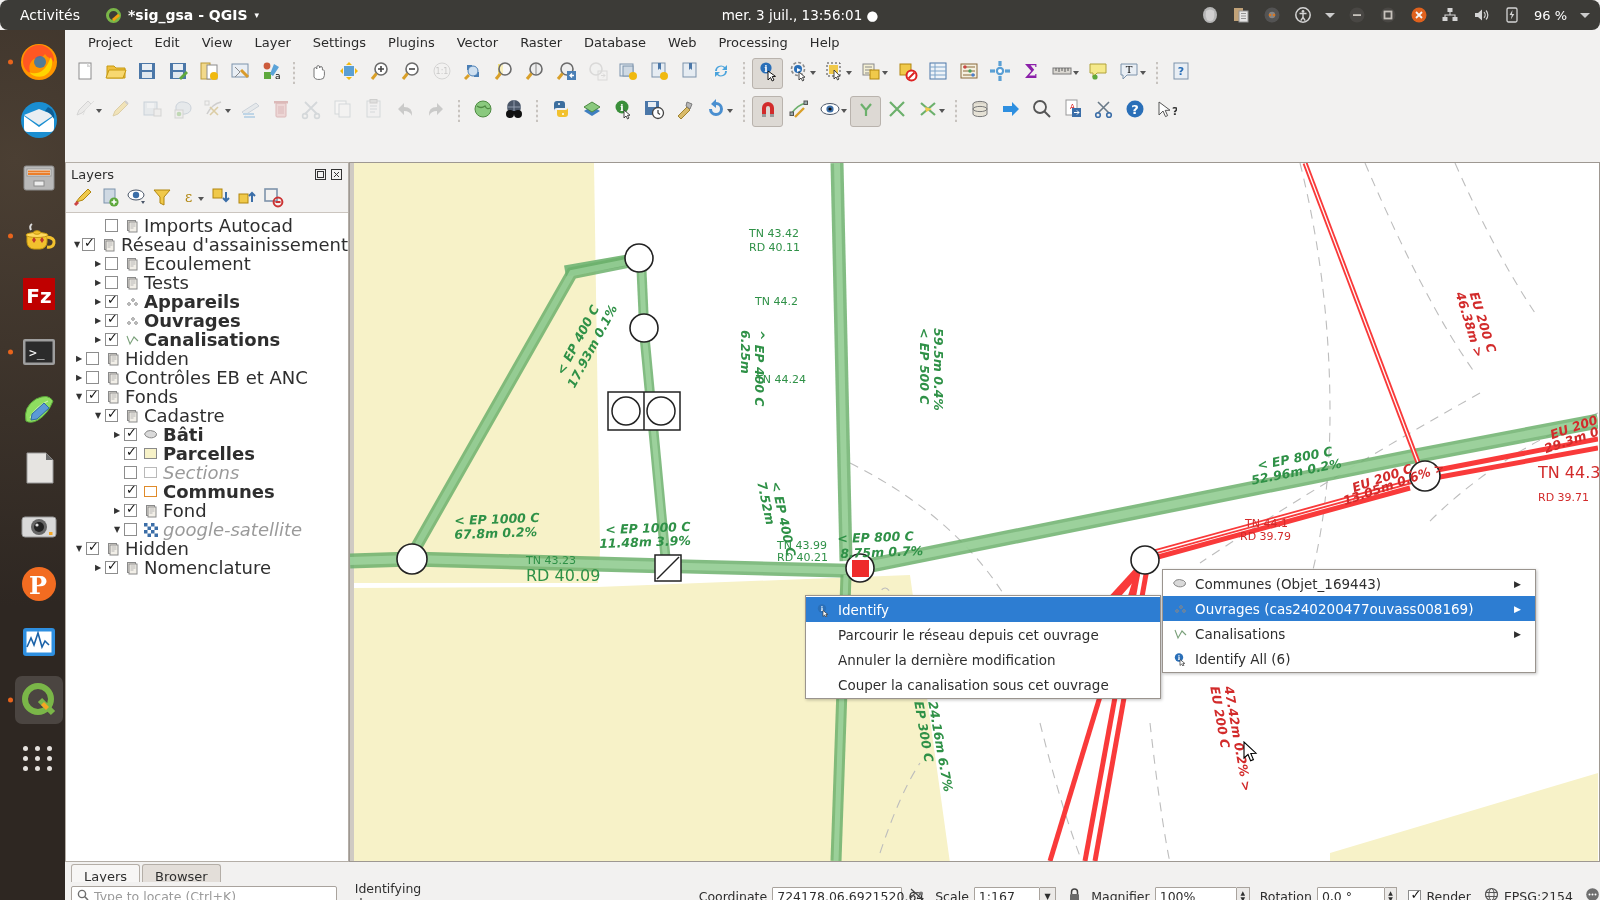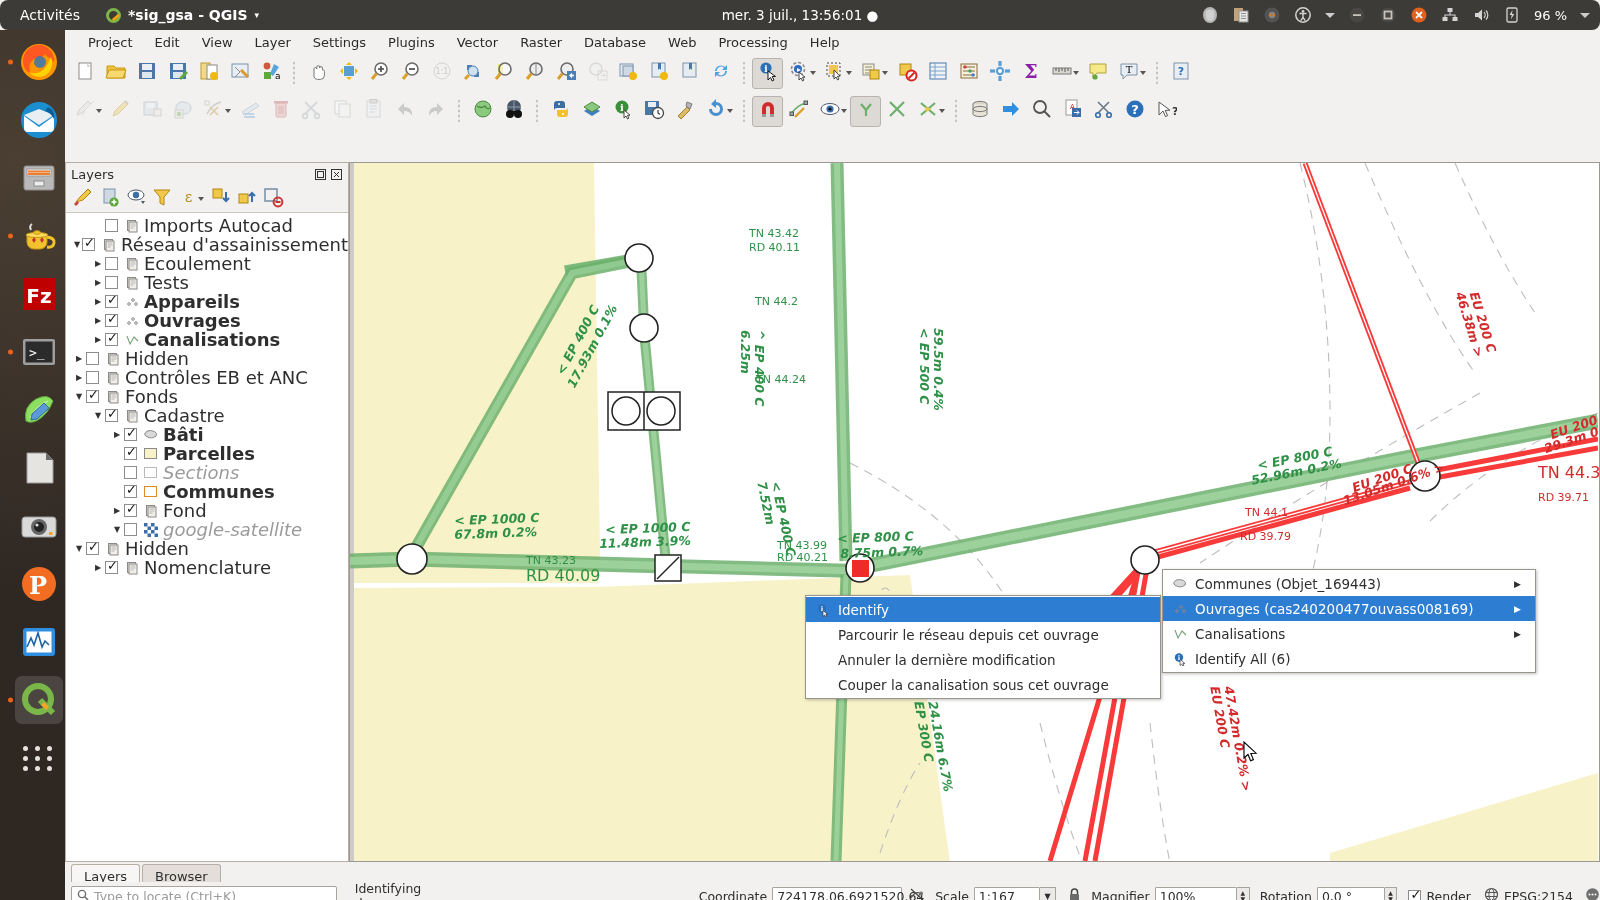--- a/index.html
+++ b/index.html
@@ -1224,21 +1224,21 @@
 
       <div id="map-labels">
           <div class="mlabel mlab-green mlab-plain" style="left: 399px; top: 64px; font-size: 11px; transform-origin: left top;">TN 43.42</div>
           <div class="mlabel mlab-green mlab-plain" style="left: 399px; top: 78px; font-size: 11px; transform-origin: left top;">RD 40.11</div>
           <div class="mlabel mlab-green mlab-plain" style="left: 405px; top: 132px; font-size: 11px; transform-origin: left top;">TN 44.2</div>
           <div class="mlabel mlab-green mlab-plain" style="left: 406px; top: 210px; font-size: 11px; transform-origin: left top;">TN 44.24</div>
           <div class="mlabel mlab-green mlab-plain" style="left: 427px; top: 376px; font-size: 11px; transform-origin: left top;">TN 43.99</div>
           <div class="mlabel mlab-green mlab-plain" style="left: 427px; top: 388px; font-size: 11px; transform-origin: left top;">RD 40.21</div>
           <div class="mlabel mlab-green mlab-plain" style="left: 176px; top: 391px; font-size: 11px; transform-origin: left top;">TN 43.23</div>
           <div class="mlabel mlab-green mlab-plain" style="left: 176px; top: 403px; font-size: 16px; transform-origin: left top;">RD 40.09</div>
-          <div class="mlabel mlab-red mlab-plain" style="left: 895px; top: 343px; font-size: 11px; transform-origin: left top;">TN 44.1</div>
+          <div class="mlabel mlab-red mlab-plain" style="left: 895px; top: 354px; font-size: 11px; transform-origin: left top;">TN 44.1</div>
           <div class="mlabel mlab-red mlab-plain" style="left: 890px; top: 367px; font-size: 11px; transform-origin: left top;">RD 39.79</div>
           <div class="mlabel mlab-red mlab-plain" style="left: 1188px; top: 300px; font-size: 16px; transform-origin: left top;">TN 44.34</div>
           <div class="mlabel mlab-red mlab-plain" style="left: 1188px; top: 328px; font-size: 11px; transform-origin: left top;">RD 39.71</div>
           <div class="mlabel mlab-green" style="left: 203px; top: 207px; font-size: 12.5px; transform: rotate(-62deg); transform-origin: left top;">&lt; EP 400 C</div>
           <div class="mlabel mlab-green" style="left: 214px; top: 220px; font-size: 12.5px; transform: rotate(-62deg); transform-origin: left top;">17.93m 0.1%</div>
           <div class="mlabel mlab-green" style="left: 417px; top: 167px; font-size: 12.5px; transform: rotate(90deg); transform-origin: left top;">^ EP 400 C</div>
           <div class="mlabel mlab-green" style="left: 403px; top: 167px; font-size: 12.5px; transform: rotate(90deg); transform-origin: left top;">6.25m</div>
           <div class="mlabel mlab-green" style="left: 433px; top: 317px; font-size: 12.5px; transform: rotate(78deg); transform-origin: left top;">&lt; EP 400 C</div>
           <div class="mlabel mlab-green" style="left: 419px; top: 317px; font-size: 12.5px; transform: rotate(78deg); transform-origin: left top;">7.52m</div>
           <div class="mlabel mlab-green" style="left: 104px; top: 350px; font-size: 12.5px; transform: rotate(-2deg); transform-origin: left top;">&lt; EP 1000 C</div>

